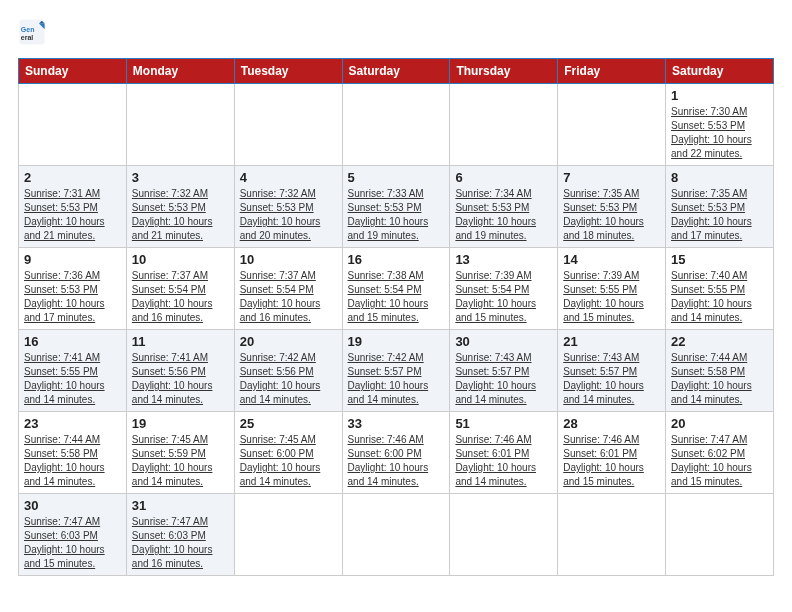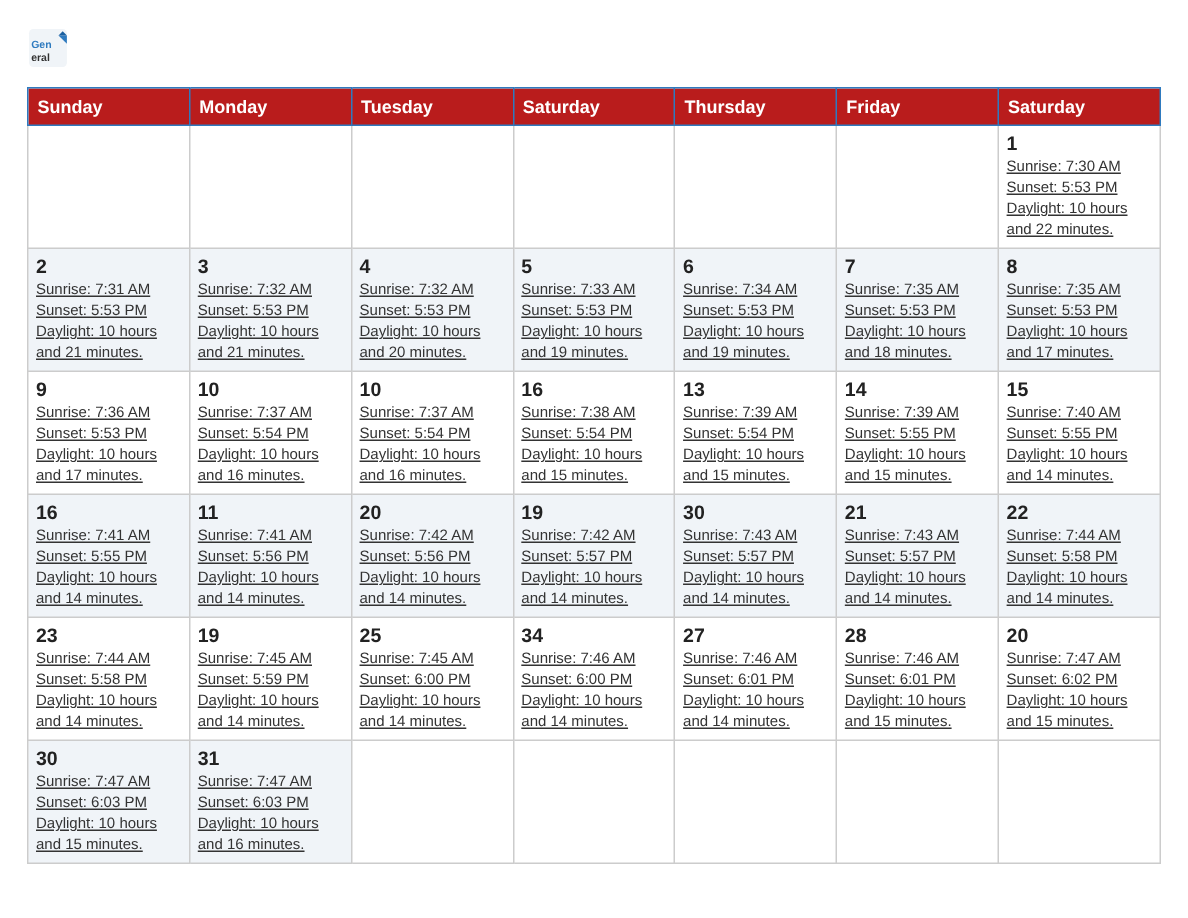--- a/index.html
+++ b/index.html
@@ -233,25 +233,25 @@
         </td>
         <td>
           <span class="day-num">19</span>
           <div class="day-info">Sunrise: 7:45 AM<br>Sunset: 5:59 PM<br>Daylight: 10 hours and 14 minutes.</div>
         </td>
         <td>
           <span class="day-num">25</span>
           <div class="day-info">Sunrise: 7:45 AM<br>Sunset: 6:00 PM<br>Daylight: 10 hours and 14 minutes.</div>
         </td>
         <td>
-          <span class="day-num">34</span>
+          <span class="day-num">33</span>
           <div class="day-info">Sunrise: 7:46 AM<br>Sunset: 6:00 PM<br>Daylight: 10 hours and 14 minutes.</div>
         </td>
         <td>
-          <span class="day-num">27</span>
+          <span class="day-num">51</span>
           <div class="day-info">Sunrise: 7:46 AM<br>Sunset: 6:01 PM<br>Daylight: 10 hours and 14 minutes.</div>
         </td>
         <td>
           <span class="day-num">28</span>
           <div class="day-info">Sunrise: 7:46 AM<br>Sunset: 6:01 PM<br>Daylight: 10 hours and 15 minutes.</div>
         </td>
         <td>
           <span class="day-num">20</span>
           <div class="day-info">Sunrise: 7:47 AM<br>Sunset: 6:02 PM<br>Daylight: 10 hours and 15 minutes.</div>
         </td>

